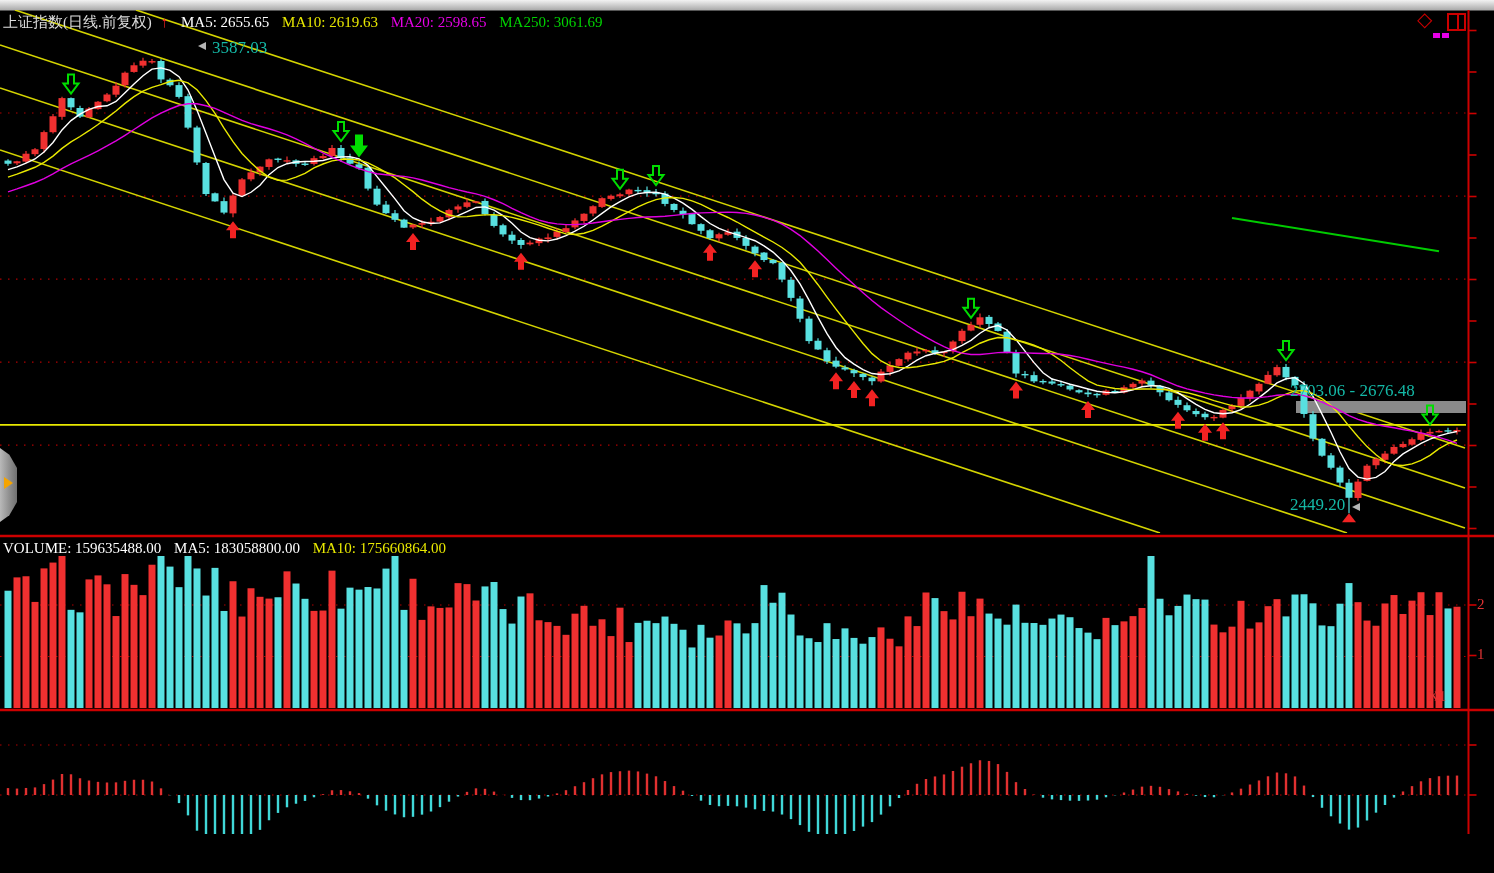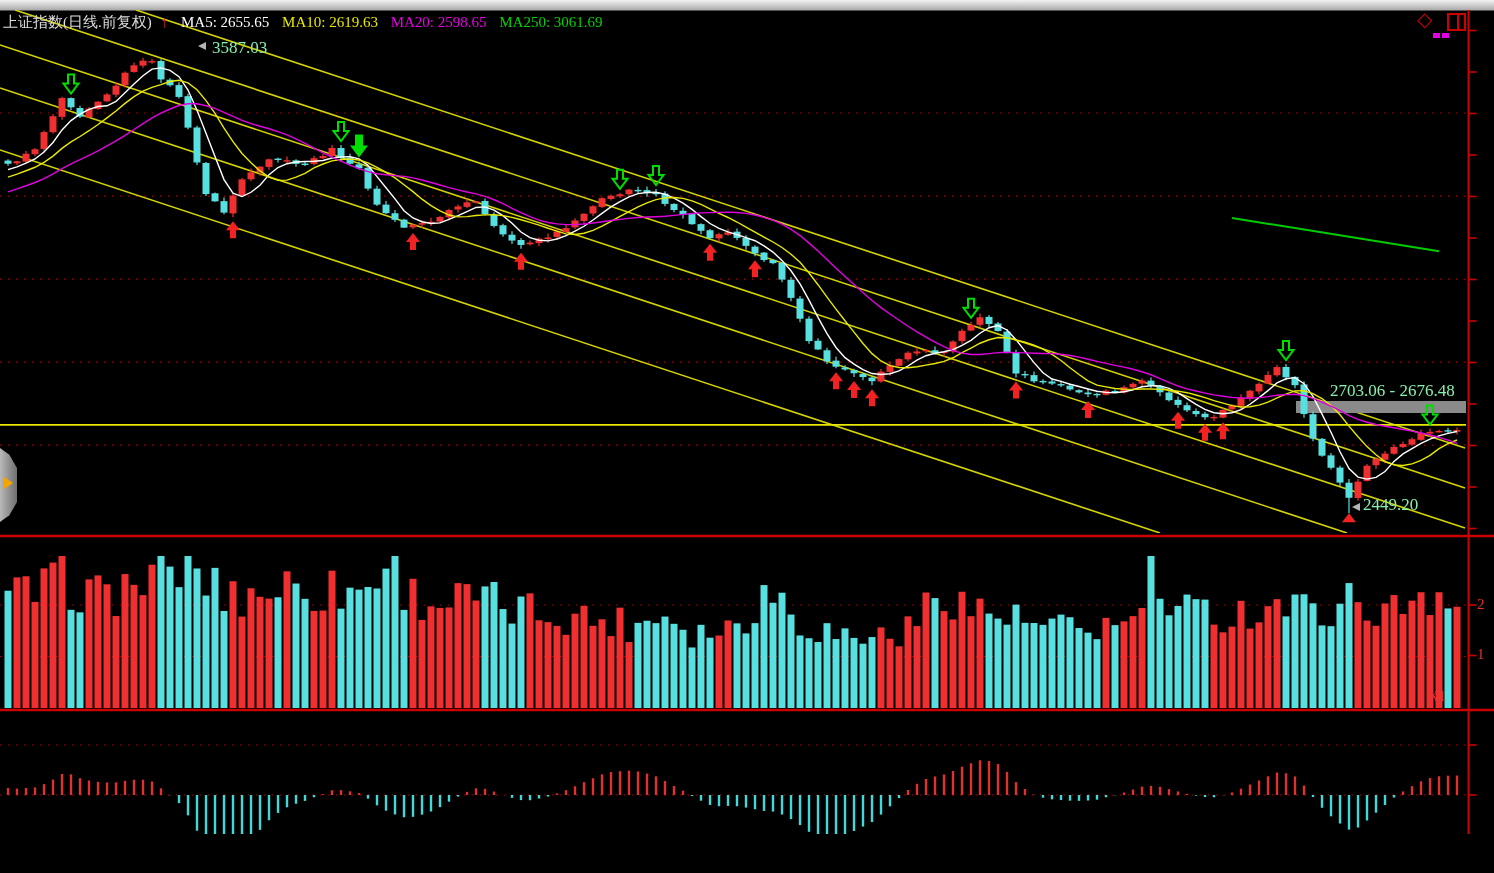--- a/index.html
+++ b/index.html
@@ -13,21 +13,21 @@
   .main-hdr{left:3px;top:13px;}
   .vol-hdr{left:3px;top:540px;}
   .macd-hdr{left:3px;top:713px;}
   .t-title{color:#dcdcdc;}
   .t-arrow{color:#ff2222;font-weight:bold;margin-right:4px;}
   .c-white{color:#ffffff;}
   .c-yellow{color:#e8e800;}
   .c-magenta{color:#e600e6;}
   .c-green{color:#00d200;}
   .c-gray{color:#c8c8c8;}
-  .flabel{position:absolute;z-index:3;color:#86efac;font-size:17px;white-space:nowrap;}
+  .flabel{position:absolute;z-index:3;color:#14b8a6;font-size:17px;white-space:nowrap;}
   .axlabel{position:absolute;z-index:3;color:#e03333;font-size:15px;white-space:nowrap;}
   .peak-mark{position:absolute;z-index:3;width:0;height:0;
        border-top:4px solid transparent;border-bottom:4px solid transparent;
        border-right:8px solid #b5b5b5;left:198px;top:42px;}
   .low-mark-arrow{position:absolute;z-index:3;width:0;height:0;
        border-top:4px solid transparent;border-bottom:4px solid transparent;
        border-right:8px solid #b5b5b5;left:1352px;top:503px;}
   .left-tab{position:absolute;z-index:4;left:0;top:448px;width:17px;height:74px;
        background:linear-gradient(90deg,#b9b9b9,#8f8f8f 55%,#6f6f6f);
        clip-path:polygon(0 0,55% 9%,100% 27%,100% 73%,55% 91%,0 100%);cursor:pointer;}
@@ -800,27 +800,32 @@
     </svg>
 
   <div class="hdr main-hdr">
     <span class="t-title">上证指数(日线.前复权)</span><span class="t-arrow">↑</span>
     <span class="c-white">MA5: 2655.65</span>
     <span class="c-yellow">MA10: 2619.63</span>
     <span class="c-magenta">MA20: 2598.65</span>
     <span class="c-green">MA250: 3061.69</span>
   </div>
 
+  <div class="hdr vol-hdr">
+    <span class="c-white">VOLUME: 159635488.00</span>
+    <span class="c-white">MA5: 183058800.00</span>
+    <span class="c-yellow">MA10: 175660864.00</span>
+  </div>
 
 
   <div class="peak-mark"></div>
   <div class="flabel" style="left:212px;top:38px;">3587.03</div>
-  <div class="flabel" style="left:1290px;top:381px;margin-left:40px;">2703.06 - 2676.48</div>
+  <div class="flabel" style="left:1290px;top:381px;">2703.06 - 2676.48</div>
   <div class="low-mark-arrow"></div>
-  <div class="flabel" style="left:1363px;top:495px;">2449.20</div>
+  <div class="flabel" style="left:1290px;top:495px;">2449.20</div>
 
   <div class="axlabel" style="left:1477px;top:596px;">2</div>
   <div class="axlabel" style="left:1477px;top:646px;">1</div>
   <div class="axlabel" style="left:1428px;top:688px;">X1</div>
 
   <div class="left-tab">
     <div class="tab-arrow"></div>
   </div>
 
   <div class="icon-diamond">◇</div>

